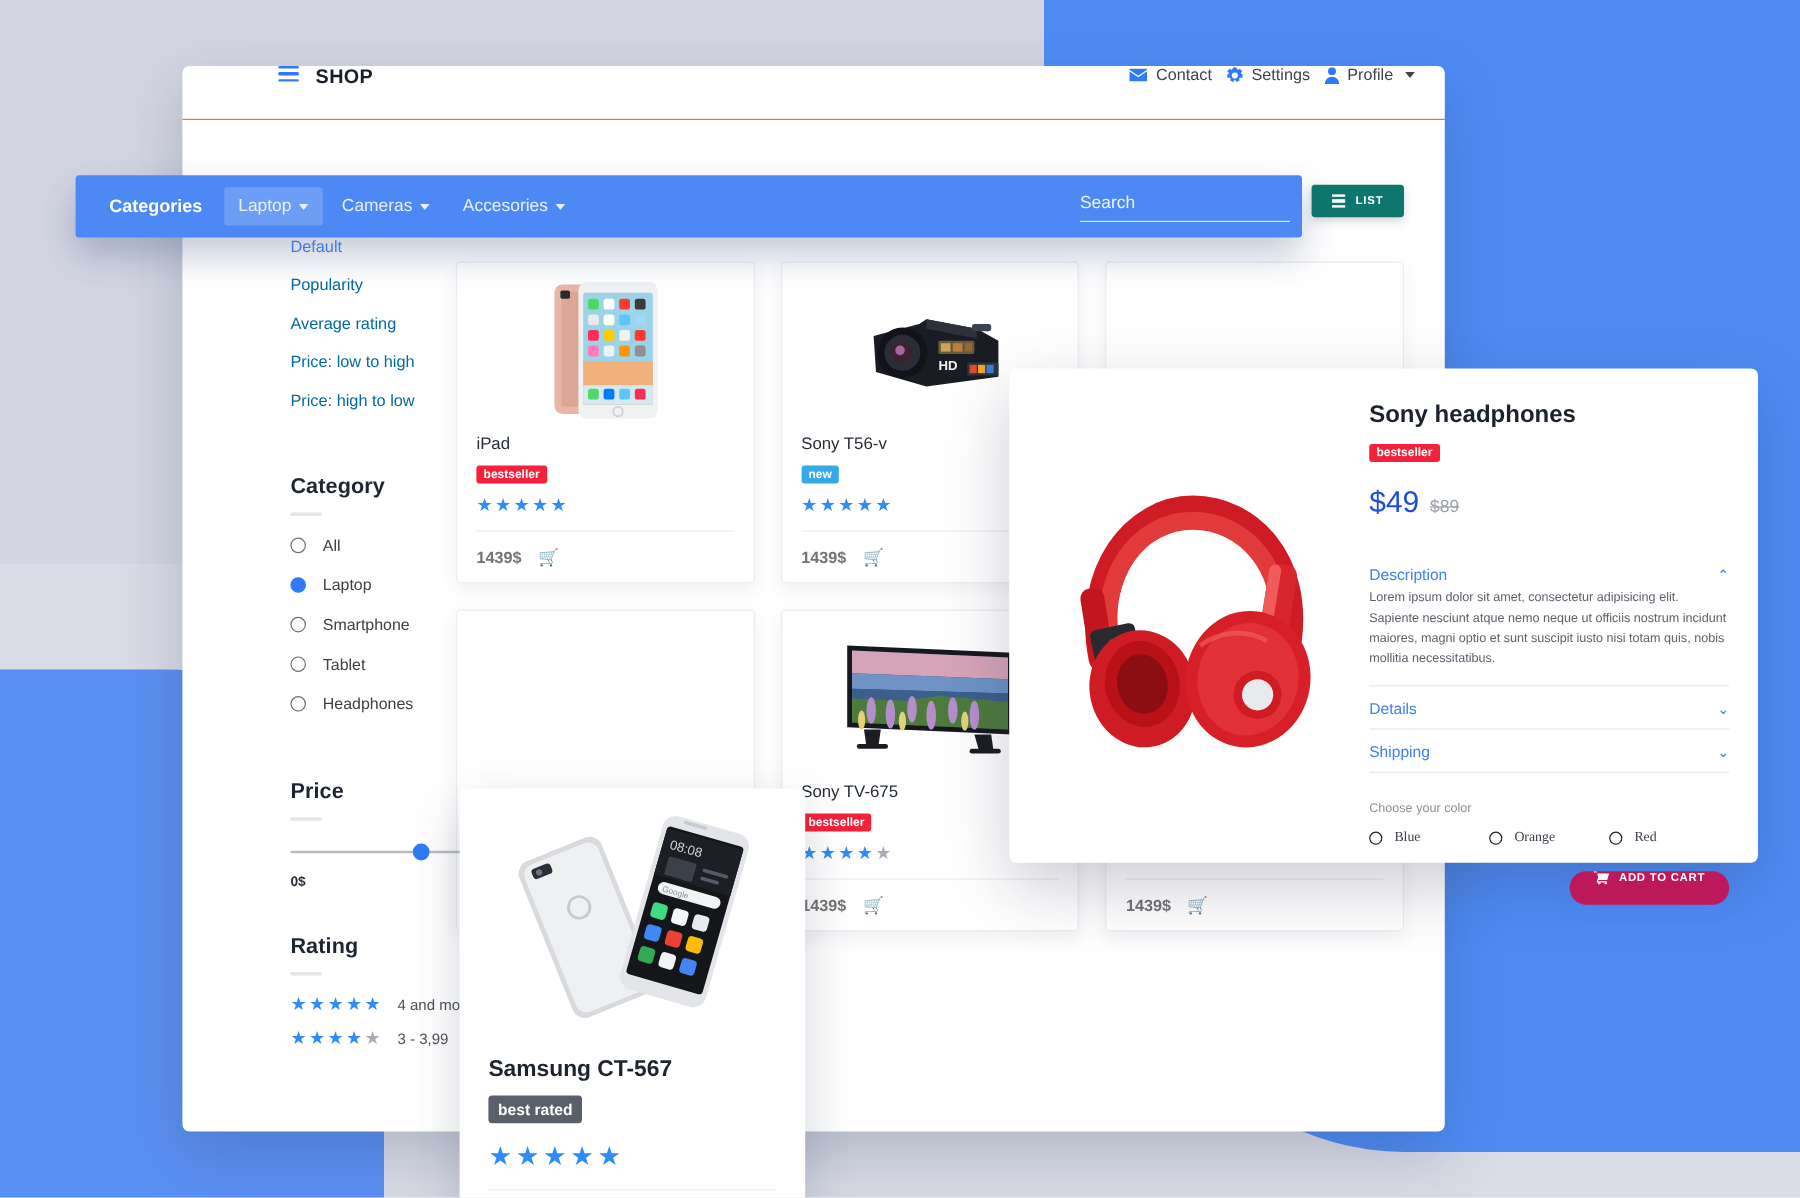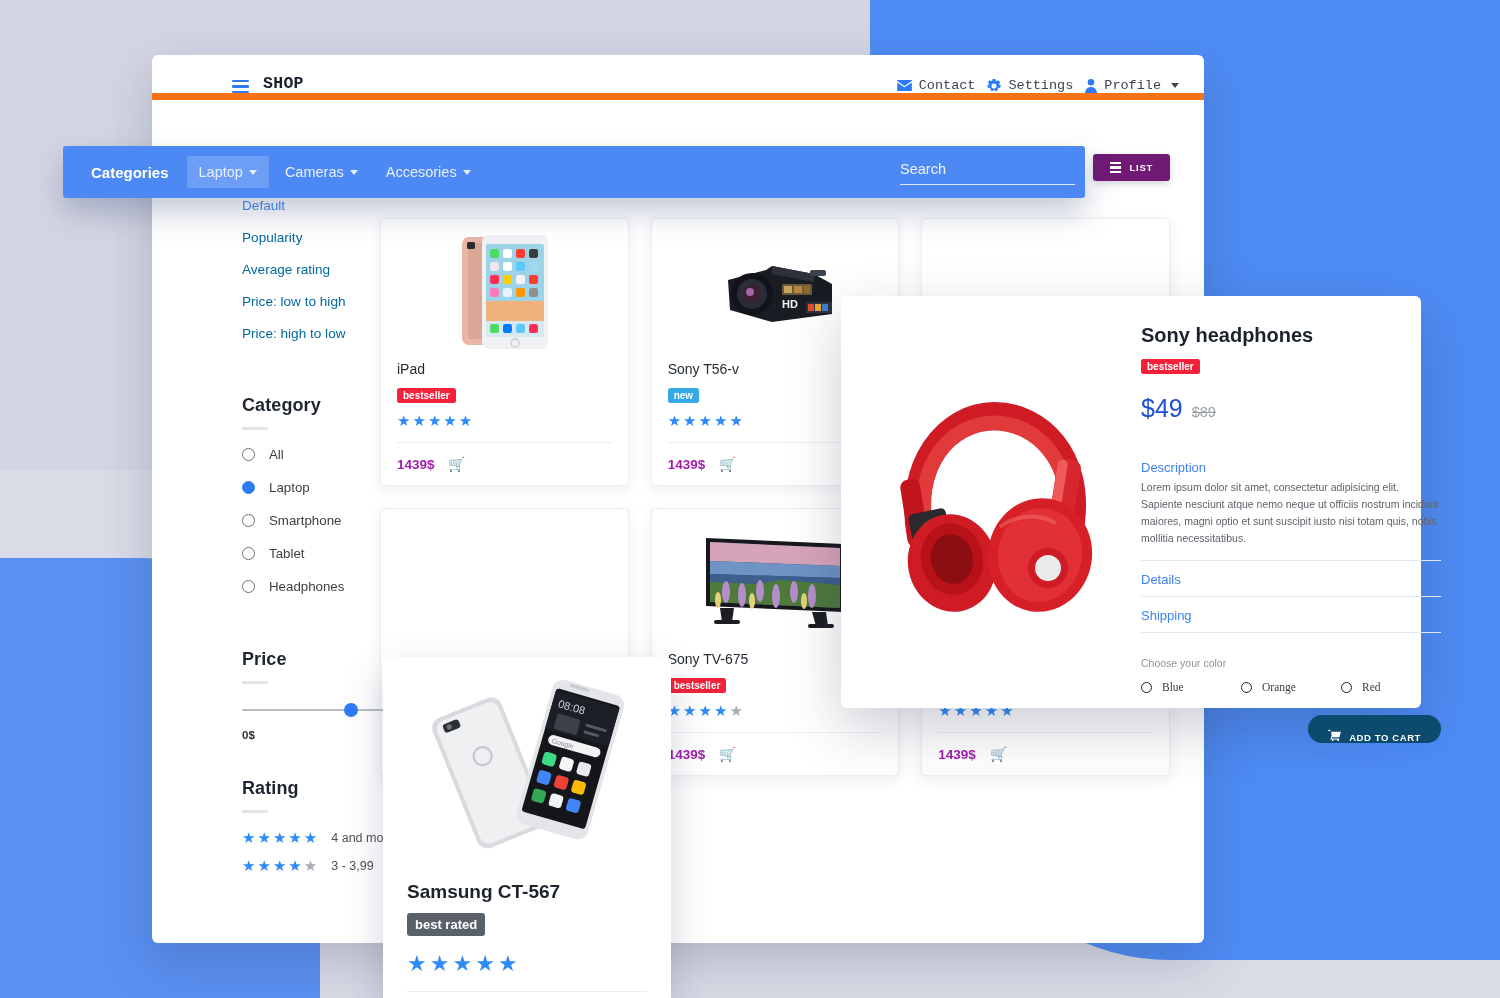--- a/index.html
+++ b/index.html
@@ -43,25 +43,24 @@
   #shop-window {
     position: absolute;
     left: 152px; top: 55px;
     width: 1052px; height: 888px;
     background: #ffffff;
     border-radius: 6px;
     box-shadow: 0 18px 50px rgba(40,48,80,.22);
   }
   #topbar {
     height: 45px;
-    border-bottom: 7px solid #f97316;
-    display: flex; align-items: flex-end;
+    border-bottom: 1px solid #f97316;
+    display: flex; align-items: flex-start;
     padding: 0 25px 0 80px;
     position: relative;
-    font-family: Liberation Mono, monospace;
   }
   .hamburger {
     width: 17px; height: 13px;
     display: flex; flex-direction: column; justify-content: space-between;
     cursor: pointer;
   }
   .hamburger i { display: block; height: 2.4px; background: #2f7bf6; border-radius: 1px; }
   #brand {
     font-size: 16.5px; font-weight: bold; color: #18202b;
     letter-spacing: .3px; margin-left: 14px;
@@ -165,21 +164,21 @@
   #select-wrap { width: 200px; }
   .select-label { font-size: 11.5px; color: #73777e; margin-bottom: 10px; }
   .select-box {
     display: flex; align-items: center; justify-content: space-between;
     border-bottom: 1px solid #d5d8dd; padding-bottom: 9px; cursor: pointer;
   }
   .select-val { font-size: 15.5px; color: #2c323a; }
   .select-arrow { font-size: 10px; color: #3a3f47; }
   #view-toggle { margin-left: auto; display: flex; gap: 14px; padding-top: 8px; }
   .vbtn {
-    background: #701a75; color: #fff;
+    background: #0f766e; color: #fff;
     border: none; border-radius: 3px;
     height: 27px; padding: 0 17px;
     display: flex; align-items: center; gap: 9px;
     font-size: 9.5px; font-weight: bold; letter-spacing: .7px;
     font-family: inherit; cursor: pointer;
     box-shadow: 0 3px 7px rgba(60,70,100,.22);
   }
   .grid-glyph { display: grid; grid-template-columns: repeat(3,3px); gap: 1.5px; }
   .grid-glyph i { width: 3px; height: 3px; background: #fff; display: block; }
   .list-glyph { display: flex; flex-direction: column; gap: 2px; }
@@ -210,43 +209,43 @@
   }
   .badge.bestseller { background: #f4213a; }
   .badge.new { background: #35a9e8; }
   .badge.bestrated { background: #596069; }
   .pstars { display: flex; gap: 2px; font-size: 15px; margin-bottom: 12px; }
   .pfoot {
     border-top: 1px solid #ebedf0;
     padding: 13px 0; margin-top: auto;
     display: flex; align-items: center; gap: 14px;
   }
-  .pprice { font-size: 13.5px; font-weight: bold; color: #a21caf; }
+  .pprice { font-size: 13.5px; font-weight: bold; color: #737373; }
   .cart-ico { color: #6f747c; font-size: 14px; cursor: pointer; }
 
   
   #samsung-card {
     position: absolute;
     left: 383px; top: 657px;
     width: 288px; height: 360px;
     background: #fff; border-radius: 5px;
     box-shadow: 0 16px 42px rgba(40,48,80,.20);
     padding: 18px 24px 0;
   }
   #samsung-card .pimg { height: 196px; }
   #samsung-name { font-size: 19px; font-weight: bold; color: #1d242c; margin-bottom: 10px; }
   #samsung-card .badge.bestrated { font-size: 13px; padding: 4px 8px; border-radius: 3px; }
   #samsung-card .pstars { font-size: 22px; gap: 3px; margin: 6px 0 14px; }
   #samsung-rule { border-top: 1px solid #e9ebee; }
 
   
   #detail-modal {
     position: absolute;
-    left: 841px; top: 296px;
-    width: 580px; height: 412px;
+    left: 841px; top: 307px;
+    width: 624px; height: 412px;
     background: #fff; border-radius: 6px;
     box-shadow: 0 20px 55px rgba(40,48,80,.24);
     display: flex;
   }
   #dm-left {
     width: 300px; flex: none;
     display: flex; align-items: center; justify-content: center;
   }
   #dm-right { flex: 1; padding: 28px 32px 0 0; }
   #dm-title { font-size: 20px; font-weight: bold; color: #1b222b; margin-bottom: 9px; }
@@ -266,23 +265,23 @@
     font-size: 10.5px; color: #5d636b; line-height: 1.62;
     padding-bottom: 13px; border-bottom: 1px solid #e6e8eb;
   }
   #color-label { font-size: 10.5px; color: #8d9299; margin: 24px 0 12px; }
   #color-opts { display: flex; gap: 0; }
   .color-opt { display: flex; align-items: center; gap: 10px; width: 100px; cursor: pointer; font-family: Liberation Serif, serif; }
   .radio-o { width: 11px; height: 11px; border-radius: 50%; border: 1.8px solid #1f242b; flex: none; }
   .color-name { font-size: 11.5px; color: #3b4048; }
   #addcart-wrap { display: flex; justify-content: flex-end; margin-top: 22px; }
   #addcart {
-    background: #0c4a6e; border: none; color: #fff;
+    background: #be185d; border: none; color: #fff;
     border-radius: 18px; height: 28px; padding: 0 20px;
-    display: flex; align-items: flex-end; gap: 8px;
+    display: flex; align-items: flex-start; gap: 8px;
     font-size: 9.5px; font-weight: bold; letter-spacing: .6px;
     font-family: inherit; cursor: pointer;
     box-shadow: 0 4px 10px rgba(66,133,244,.36);
   }
 </style>
 </head>
 <body>
 
 <div id="bg-wrap">
   <div class="bg-lav-top"></div>

